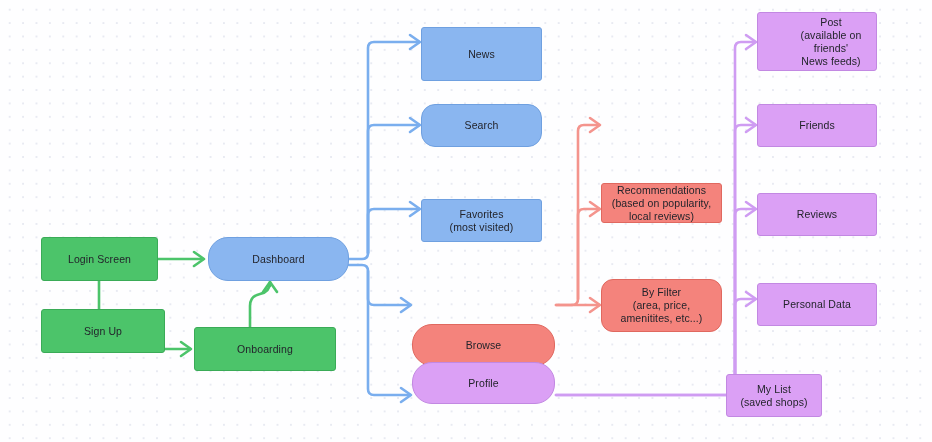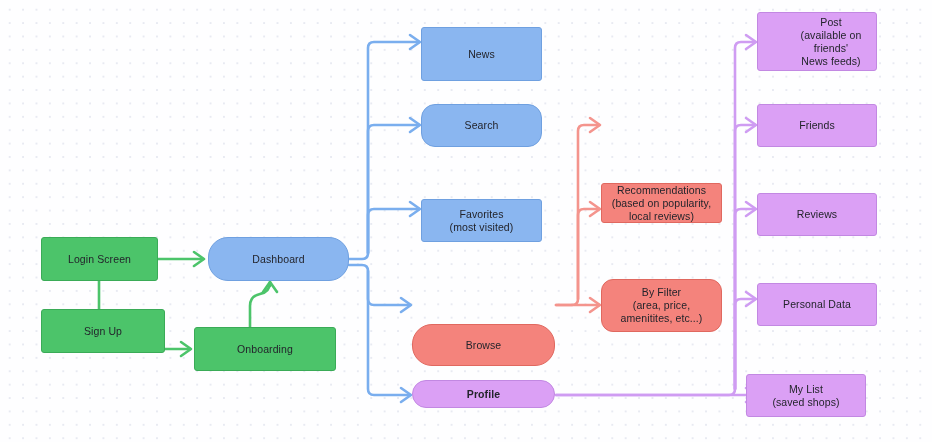--- a/index.html
+++ b/index.html
@@ -139,37 +139,37 @@
 
   <div class="node n-blue" style="left:421px;top:27px;width:121px;height:54px;">News</div>
 
   <div class="node n-blue" style="left:421px;top:104px;width:121px;height:43px;border-radius:14px;">Search</div>
 
   <div class="node n-blue" style="left:421px;top:188px;width:121px;height:43px;margin-top:11px;">Favorites
 (most visited)</div>
 
   <div class="node pill pill-red" style="left:412px;top:284px;width:143px;height:42px;margin-top:40px;">Browse</div>
 
-  <div class="node pill pill-purple" style="left:412px;top:380px;width:143px;height:28px;font-weight:bold;">Profile</div>
+  <div class="node pill pill-purple" style="left:412px;top:362px;width:143px;height:42px;">Profile</div>
 
 
   <div class="node n-red" style="left:601px;top:183px;width:121px;height:40px;">Recommendations
 (based on popularity,
 local reviews)</div>
 
   <div class="node n-red" style="left:601px;top:279px;width:121px;height:53px;border-radius:12px;">By Filter
 (area, price,
 amenitites, etc...)</div>
 
   <div class="node n-purple" style="left:757px;top:12px;width:120px;height:59px;padding-left:32px;">Post
 (available on friends'
 News feeds)</div>
 
   <div class="node n-purple" style="left:757px;top:104px;width:120px;height:43px;">Friends</div>
 
   <div class="node n-purple" style="left:757px;top:193px;width:120px;height:43px;">Reviews</div>
 
   <div class="node n-purple" style="left:757px;top:283px;width:120px;height:43px;">Personal Data</div>
 
-  <div class="node n-purple" style="left:746px;top:374px;width:120px;height:43px;">My List
+  <div class="node n-purple" style="left:726px;top:374px;width:96px;height:43px;">My List
 (saved shops)</div>
 
 </div>
 
 </body></html>

